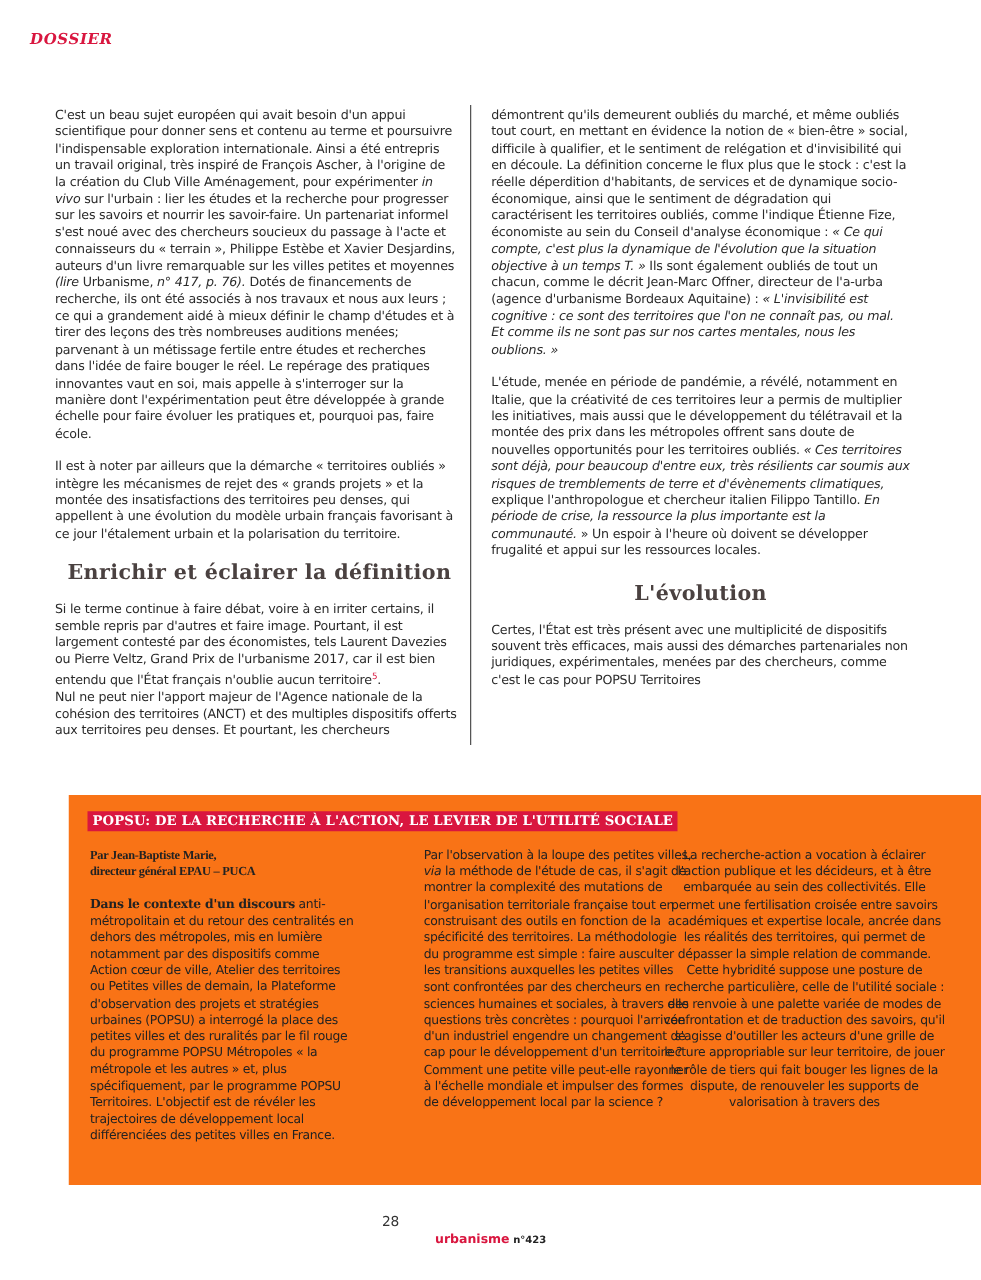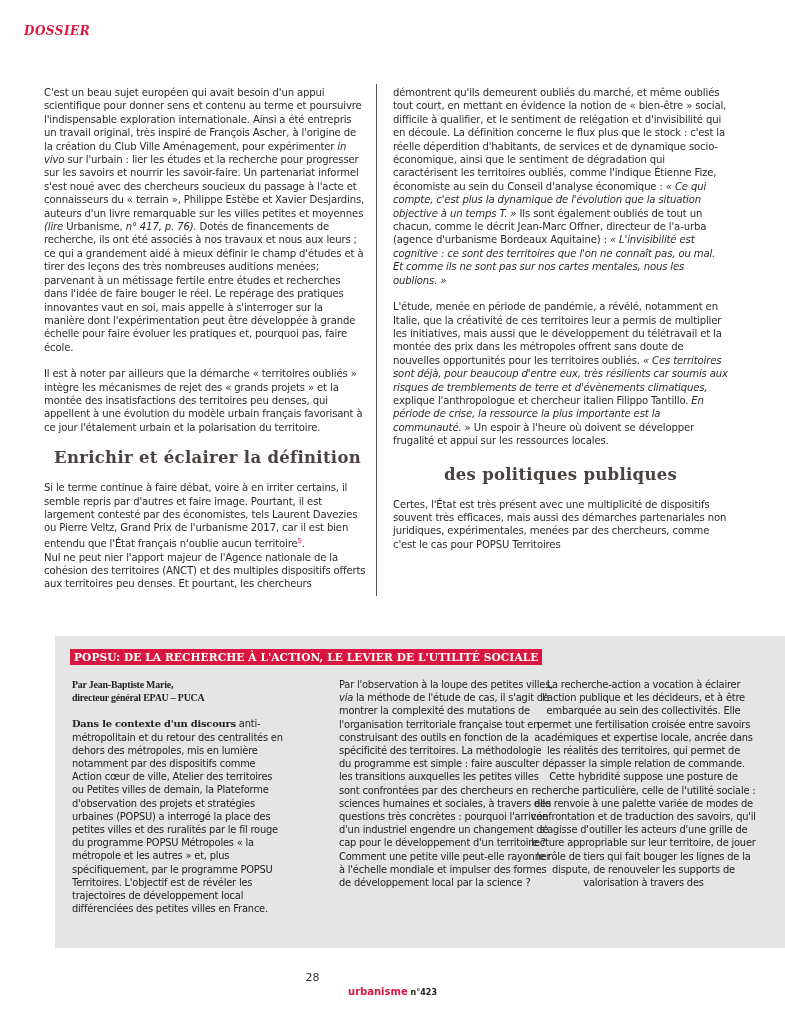--- a/index.html
+++ b/index.html
@@ -26,21 +26,21 @@
       color: #4a4140; font-weight: bold; letter-spacing: 0.3px;
       margin: 10px 0 12px 0;
     }
     .subhead.center { text-align: center; margin: 16px 0 12px 0; }
     .col-left .subhead { margin-left: 10px; }
     em { font-style: italic; }
     sup.fn { color: #d9163f; font-size: 7px; }
 
     .box {
       position: absolute; left: 55px; top: 636px; width: 730px; height: 312px;
-      background: #e5e5e5;
+      background: #f97316;
     }
     .box-title {
       position: absolute; left: 15px; top: 13px;
       background: #d9163f; color: #ffffff;
       font-family: "DejaVu Serif", serif; font-weight: bold; font-size: 10.6px;
       padding: 2px 4px 2px 4px; letter-spacing: 0.1px; white-space: nowrap;
     }
     .bcol {
       position: absolute; top: 42px; font-size: 9.9px; line-height: 13.2px;
       letter-spacing: -0.2px; color: #222;
@@ -78,21 +78,21 @@
   <p>Il est à noter par ailleurs que la démarche « territoires oubliés » intègre les mécanismes de rejet des « grands projets » et la montée des insatisfactions des territoires peu denses, qui appellent à une évolution du modèle urbain français favorisant à ce jour l'étalement urbain et la polarisation du territoire.</p>
   <div class="subhead">Enrichir et éclairer la définition</div>
   <p class="tight"><span>Si le terme continue à faire débat, voire à en irriter certains, il semble repris par d'autres et faire image. Pourtant, il est largement contesté par des économistes, tels Laurent Davezies ou Pierre Veltz, Grand Prix de l'urbanisme 2017, car il est bien entendu que l'État français n'oublie aucun territoire</span><sup class="fn">5</sup><span>.</span></p>
   <p class="tight">Nul ne peut nier l'apport majeur de l'Agence nationale de la cohésion des territoires (ANCT) et des multiples dispositifs offerts aux territoires peu denses. Et pourtant, les chercheurs</p>
 </div>
 
 <div class="col col-right">
   <p><span>démontrent qu'ils demeurent oubliés du marché, et même oubliés tout court, en mettant en évidence la notion de « bien-être » social, difficile à qualifier, et le sentiment de relégation et d'invisibilité qui en découle. La définition concerne le flux plus que le stock : c'est la réelle déperdition d'habitants, de services et de dynamique socio-économique, ainsi que le sentiment de dégradation qui caractérisent les territoires oubliés, comme l'indique Étienne Fize, économiste au sein du Conseil d'analyse économique : </span><em>« Ce qui compte, c'est plus la dynamique de l'évolution que la situation objective à un temps T. »</em><span> Ils sont également oubliés de tout un chacun, comme le décrit Jean-Marc Offner, directeur de l'a-urba (agence d'urbanisme Bordeaux Aquitaine) : </span><em>« L'invisibilité est cognitive : ce sont des territoires que l'on ne connaît pas, ou mal. Et comme ils ne sont pas sur nos cartes mentales, nous les oublions. »</em></p>
   <p><span>L'étude, menée en période de pandémie, a révélé, notamment en Italie, que la créativité de ces territoires leur a permis de multiplier les initiatives, mais aussi que le développement du télétravail et la montée des prix dans les métropoles offrent sans doute de nouvelles opportunités pour les territoires oubliés. </span><em>« Ces territoires sont déjà, pour beaucoup d'entre eux, très résilients car soumis aux risques de tremblements de terre et d'évènements climatiques,</em><span> explique l'anthropologue et chercheur italien Filippo Tantillo. </span><em>En période de crise, la ressource la plus importante est la communauté.</em><span> » Un espoir à l'heure où doivent se développer frugalité et appui sur les ressources locales.</span></p>
   <div class="subhead center">
-    <div>des politiques publiques</div>
+    <div>L'évolution</div>
   </div>
   <p class="tight">Certes, l'État est très présent avec une multiplicité de dispositifs souvent très efficaces, mais aussi des démarches partenariales non juridiques, expérimentales, menées par des chercheurs, comme c'est le cas pour POPSU Territoires</p>
 </div>
 
 <div class="box">
   <div class="box-title">POPSU: DE LA RECHERCHE À L'ACTION, LE LEVIER DE L'UTILITÉ SOCIALE</div>
 
   <div class="bcol bcol-1">
     <div class="byline">
       <div>Par Jean-Baptiste Marie,</div>

